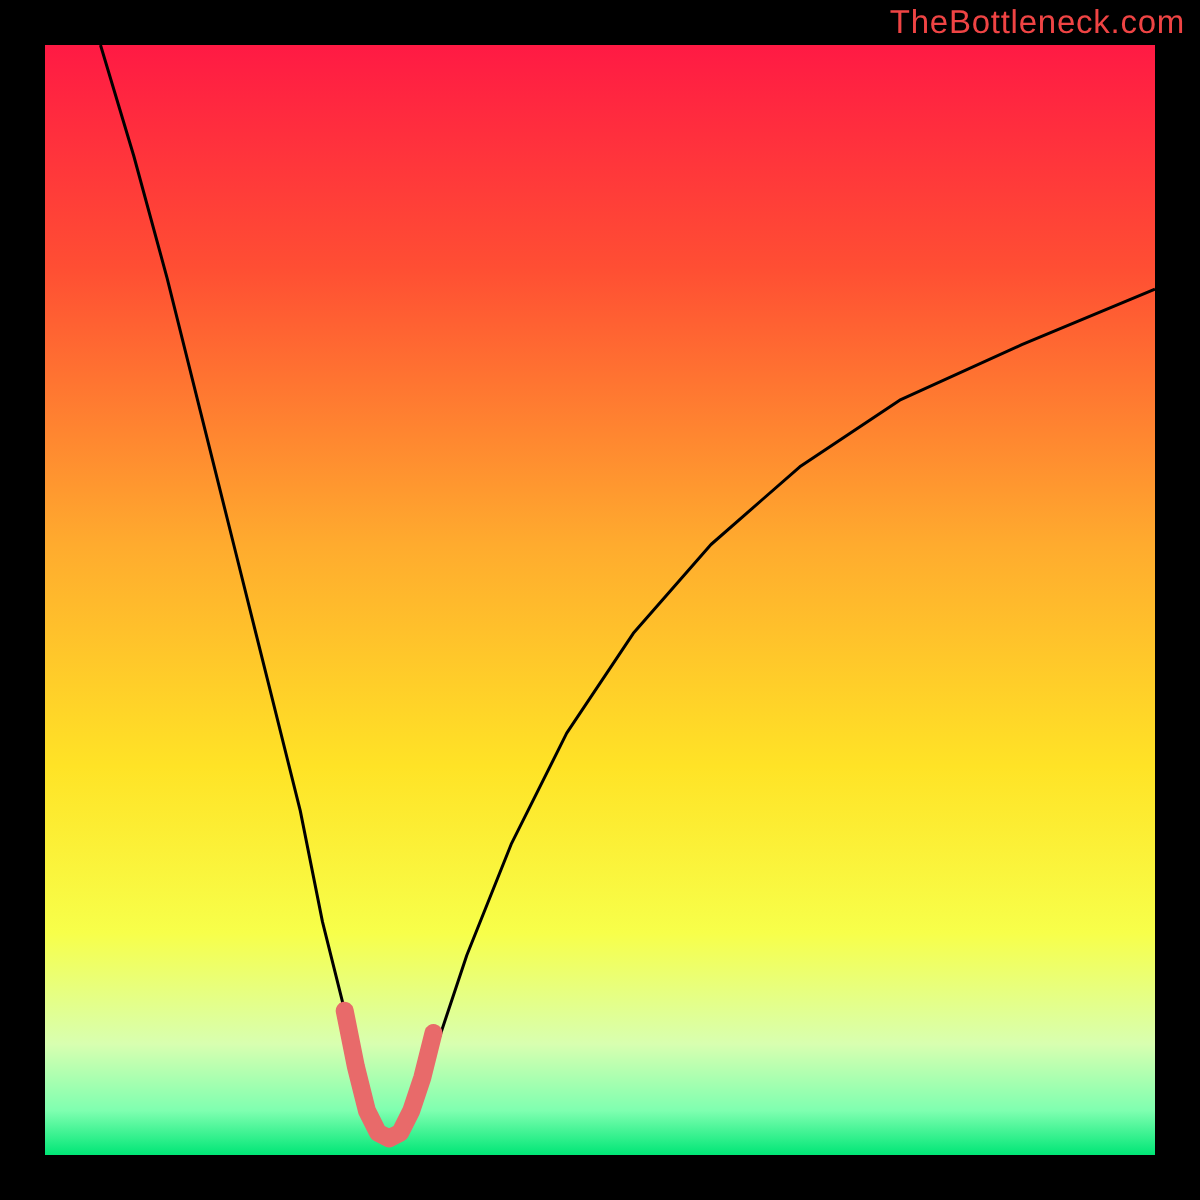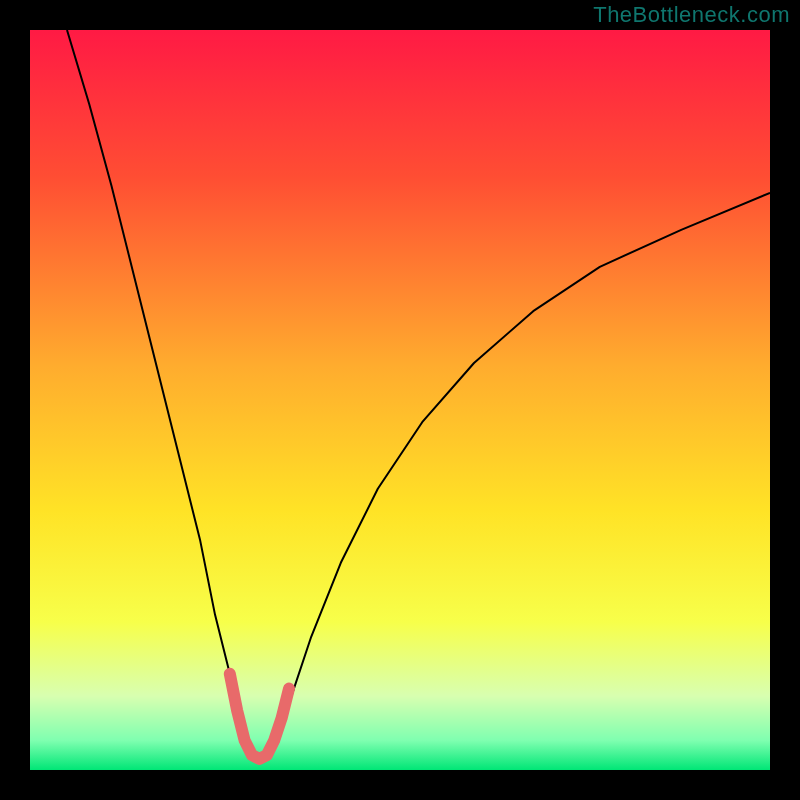--- a/index.html
+++ b/index.html
@@ -16,21 +16,21 @@
     top: 0;
     left: 0;
     width: 800px;
     height: 800px;
     background: #000;
   }
   .watermark {
     position: absolute;
     top: 2px;
     right: 10px;
-    color: #0f766e;
+    color: #ef4444;
     font-size: 22px;
     font-weight: 500;
     letter-spacing: 0.5px;
     z-index: 10;
   }
   svg.plot {
     position: absolute;
     top: 30px;
     left: 30px;
     width: 740px;

